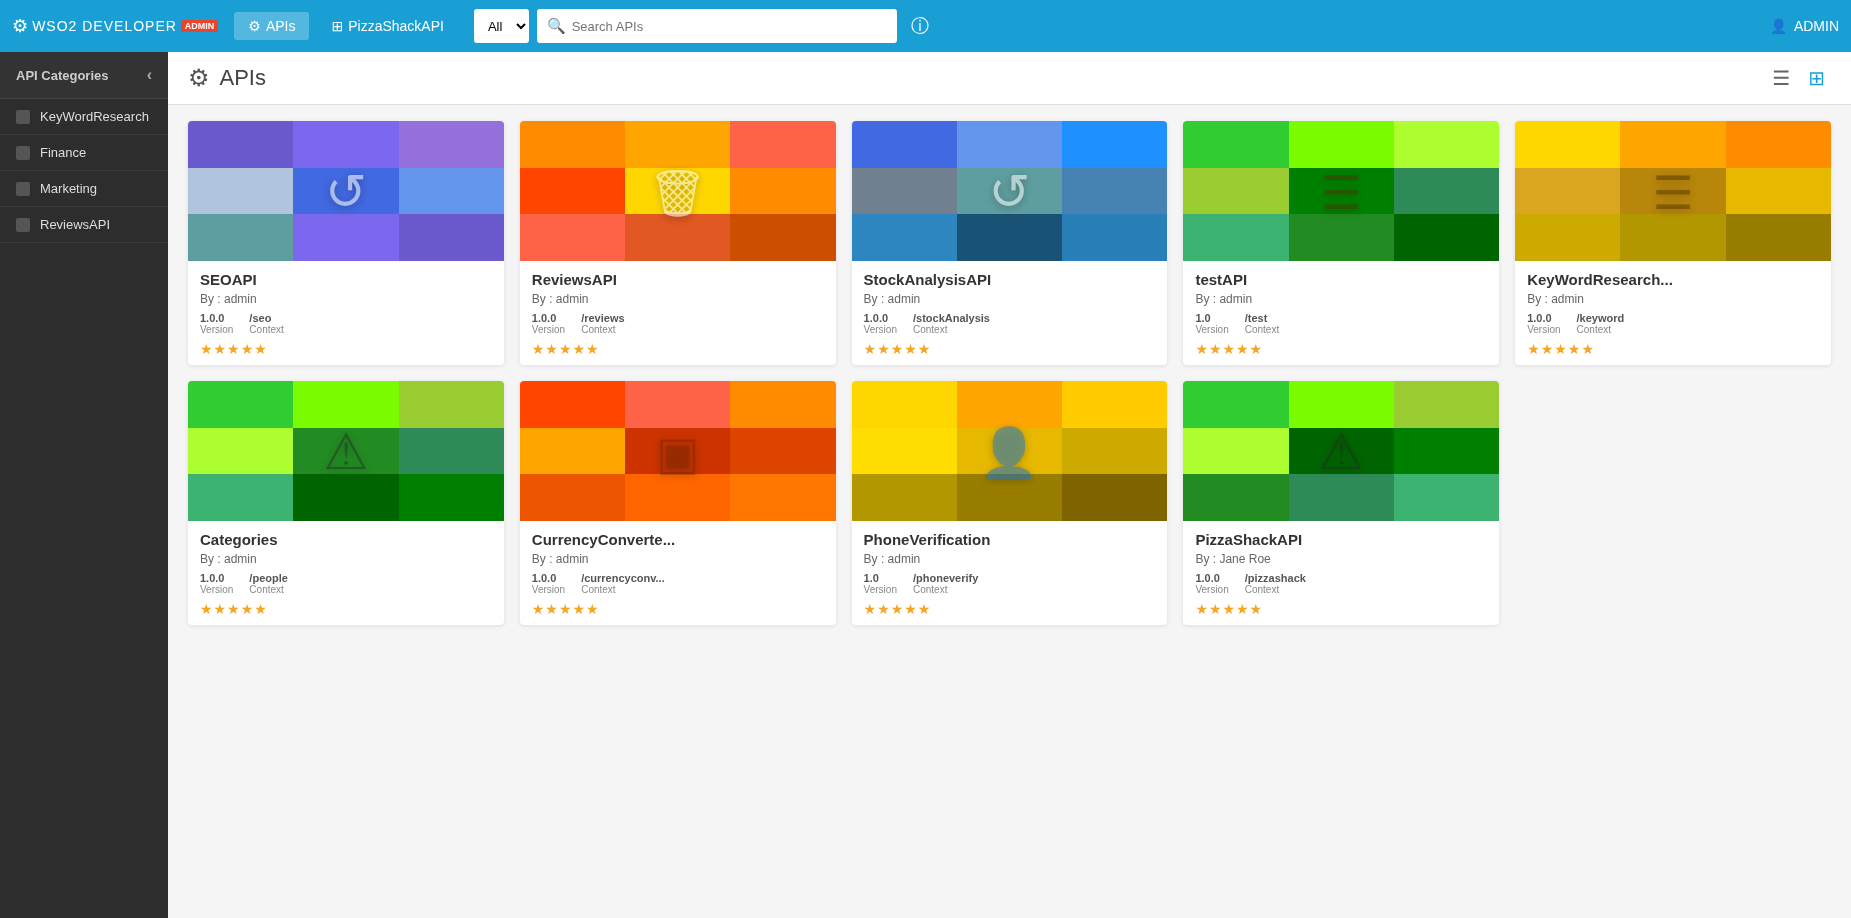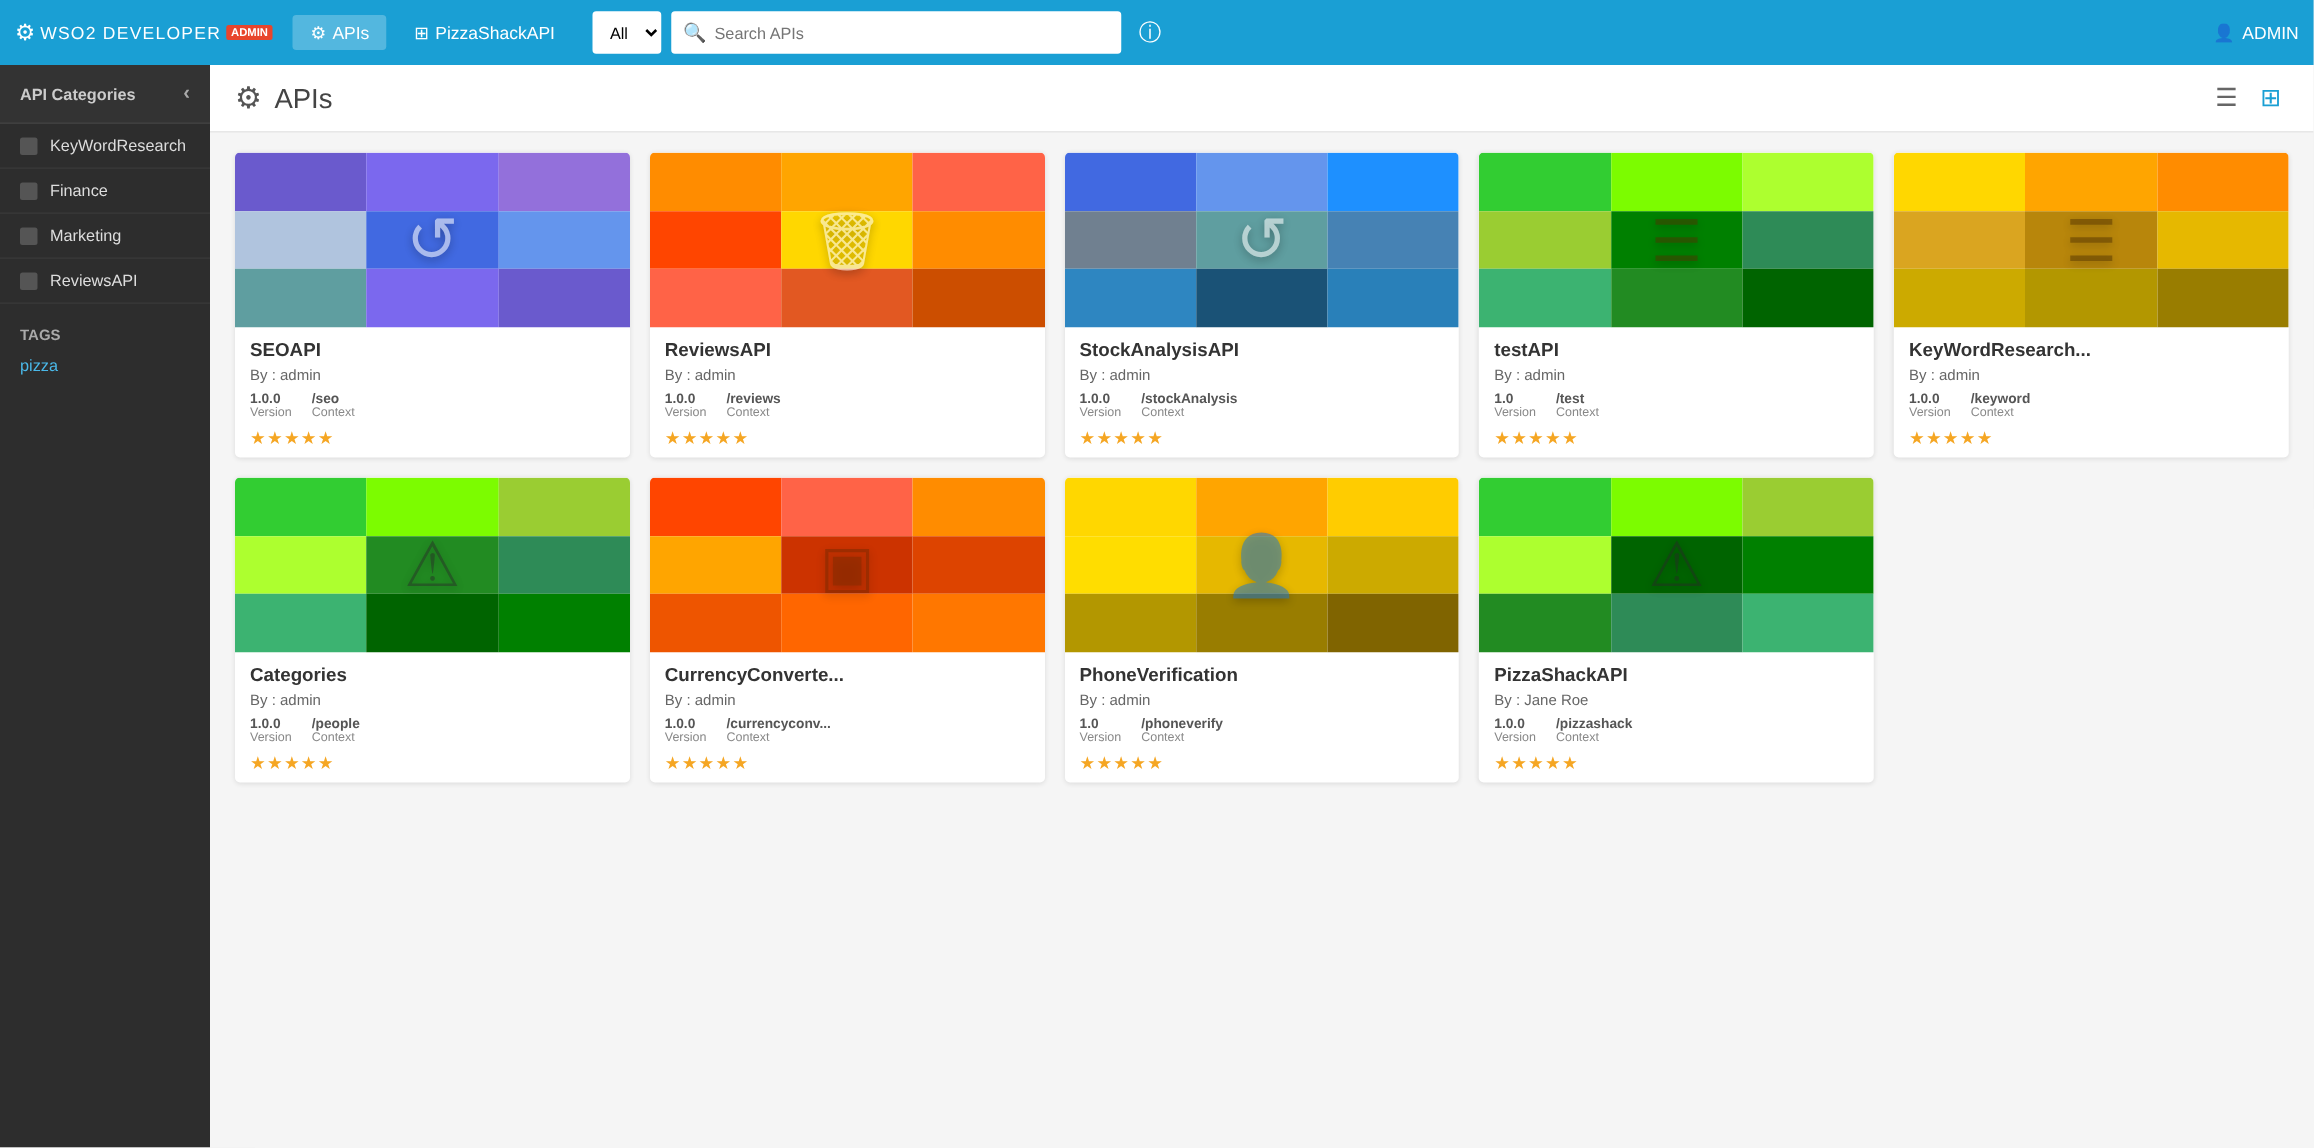--- a/index.html
+++ b/index.html
@@ -324,24 +324,20 @@
       <span>Finance</span>
     </div>
     <div class="sidebar-item">
       <span class="tag-shape"></span>
       <span>Marketing</span>
     </div>
     <div class="sidebar-item">
       <span class="tag-shape"></span>
       <span>ReviewsAPI</span>
     </div>
-    <div class="tags-section">
-      <div class="tags-label">Tags</div>
-      <div class="tag-item">pizza</div>
-    </div>
   </div>
 
   <div class="content">
     <div class="content-header">
       <div class="content-title">
         <span class="gear-icon">⚙</span>
         <span>APIs</span>
       </div>
       <div class="view-toggle">
         <button class="view-btn">☰</button>

